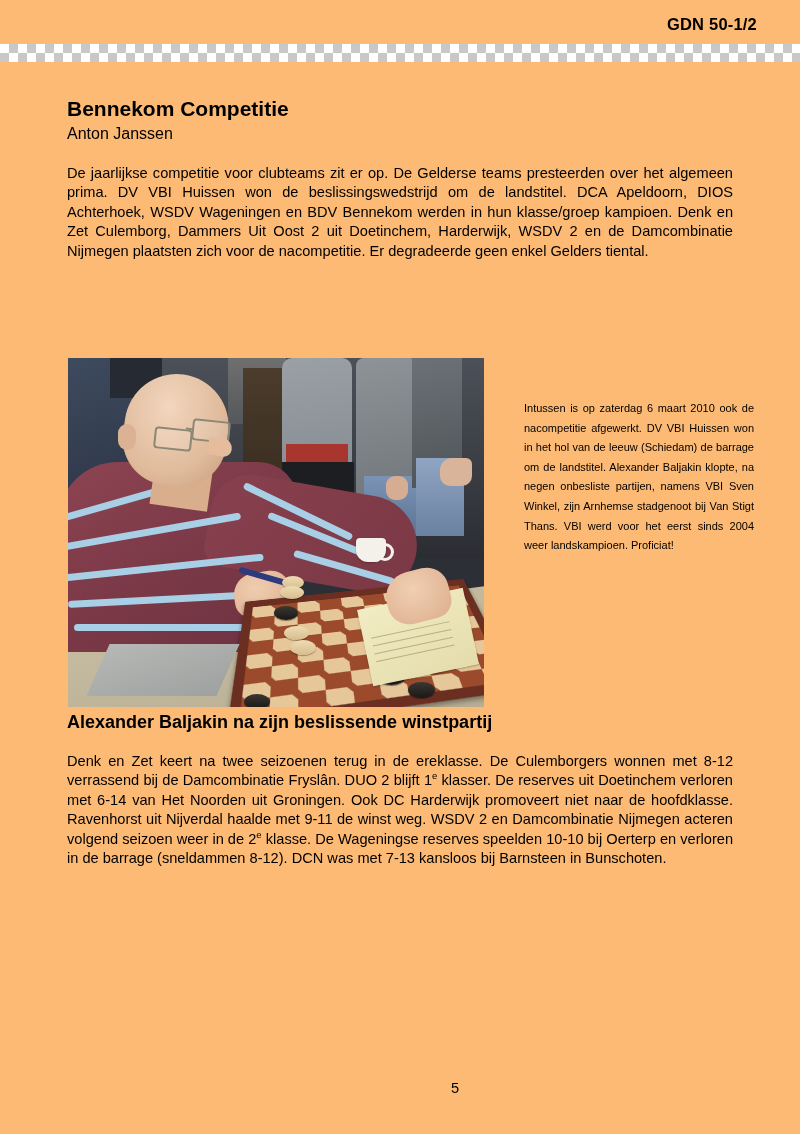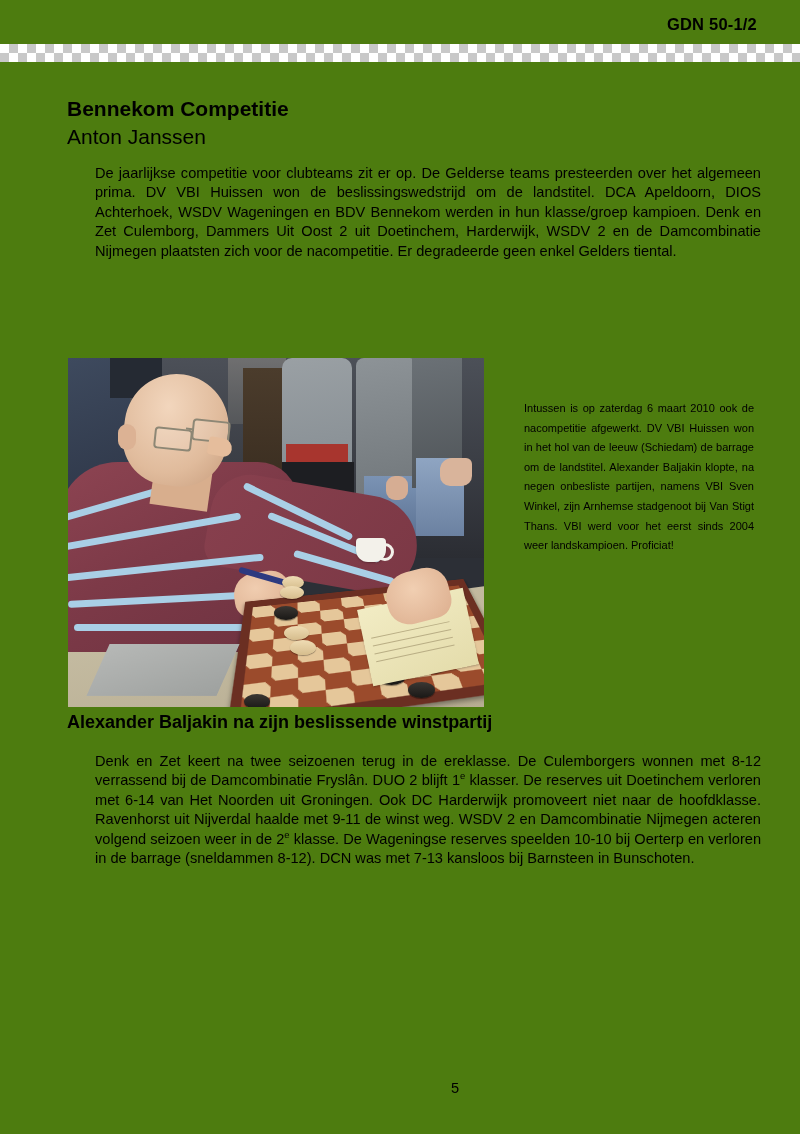--- a/index.html
+++ b/index.html
@@ -8,21 +8,21 @@
     background: #ffffff;
   }
   body {
     font-family: "Liberation Sans", sans-serif;
     color: #000000;
   }
   .page {
     position: relative;
     width: 800px;
     height: 1134px;
-    background: #4d7c0f;
+    background: #fdba74;
     overflow: hidden;
   }
 
   
   .header-title {
     position: absolute;
     top: 16px;
     right: 43px;
     font-size: 16.5px;
     font-weight: bold;
@@ -50,33 +50,32 @@
     top: 97px;
     font-size: 21px;
     font-weight: bold;
     line-height: 1.15;
     margin: 0;
   }
   .article-author {
     position: absolute;
     left: 67px;
     top: 124px;
-    font-size: 21px;
+    font-size: 16px;
     line-height: 1.2;
   }
 
   
   .body-col {
     position: absolute;
     left: 67px;
     width: 666px;
     font-size: 14.6px;
     line-height: 19.4px;
     text-align: justify;
-    margin-left: 28px;
   }
   .body-col p { margin: 0; }
 
   .para-intro   { top: 164px; }
   .para-second  { top: 281px; }
   .para-after   { top: 752px; }
   .para-final   { top: 929px; }
 
   sup {
     font-size: 0.65em;

